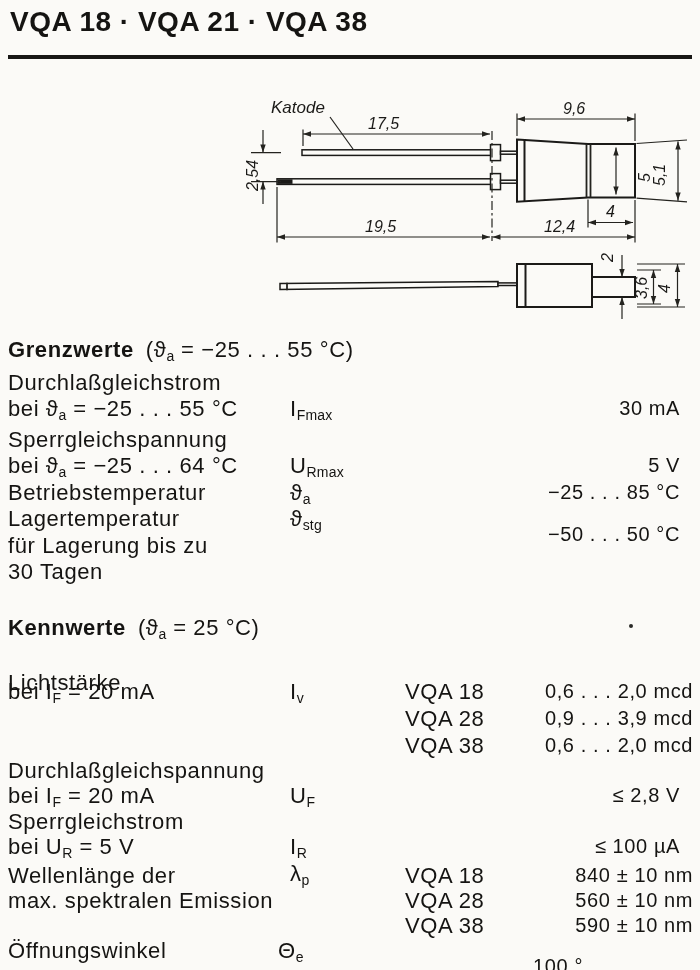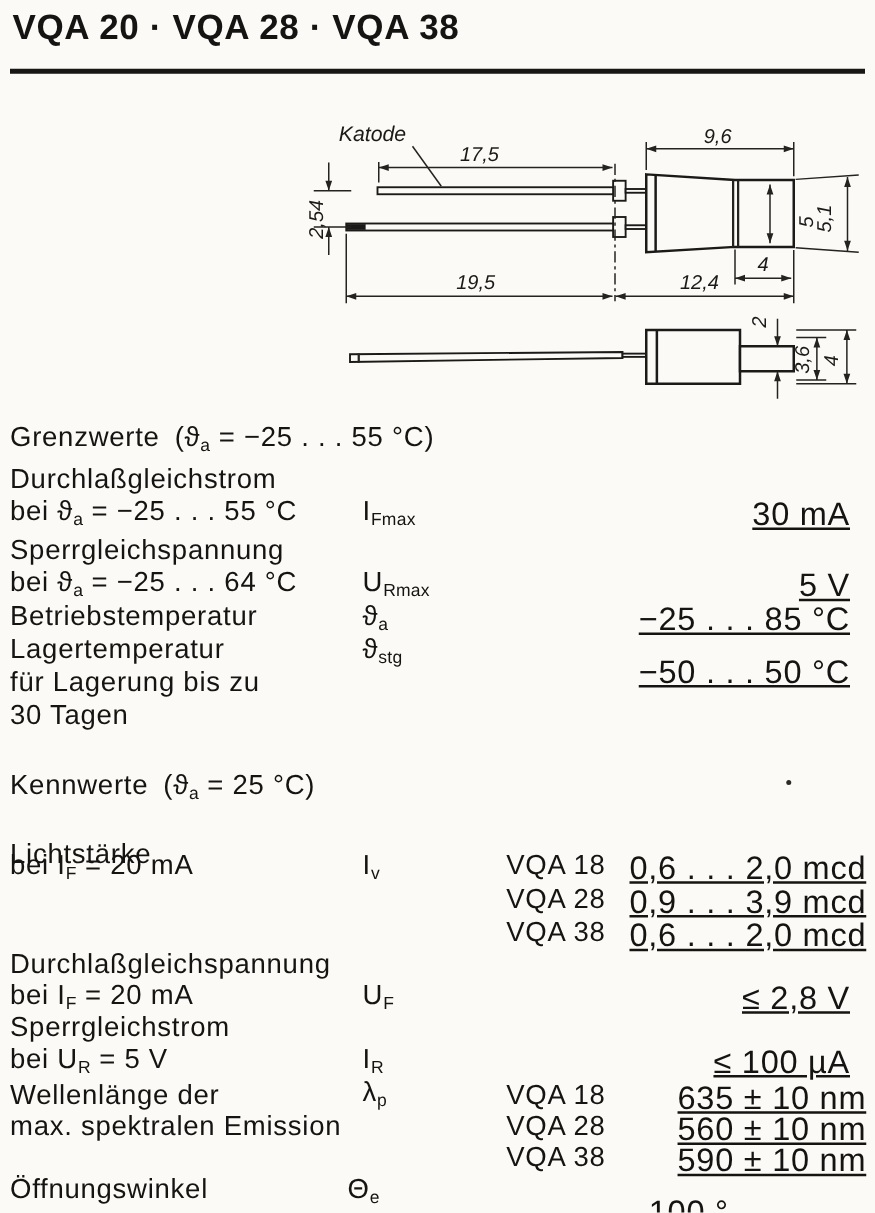--- a/index.html
+++ b/index.html
@@ -3,39 +3,39 @@
 <meta charset="utf-8">
 <style>
   html,body{margin:0;padding:0;}
   body{
     width:700px;height:970px;position:relative;overflow:hidden;
     background:#fbfaf7;color:#151412;
     font-family:"Liberation Sans","DejaVu Sans",sans-serif;
   }
   .abs{position:absolute;white-space:nowrap;line-height:1;}
   .t{font-size:22px;letter-spacing:0.6px;}
-  .b{font-weight:normal;}
+  .b{font-weight:bold;}
   .sub{font-size:14px;vertical-align:-4px;letter-spacing:0.2px;}
   .cond{margin-left:12px;font-weight:normal;}
   .title{font-size:28px;font-weight:bold;letter-spacing:0.5px;}
   .rule{position:absolute;left:8px;right:8px;top:55px;height:3.5px;background:#181715;}
-  .v{position:absolute;white-space:nowrap;line-height:1;font-size:26px;letter-spacing:0.6px;text-align:right;text-decoration:underline;}
+  .v{position:absolute;white-space:nowrap;line-height:1;font-size:20px;letter-spacing:0.6px;text-align:right;}
   .dot{position:absolute;left:629px;top:624px;width:4px;height:4px;border-radius:50%;background:#2a2a28;}
   svg{position:absolute;left:0;top:85px;}
   svg .part{stroke:#1b1a18;stroke-width:2;fill:#fbfaf7;}
   svg .thin{stroke:#1b1a18;stroke-width:1.5;fill:#fbfaf7;}
   svg .diml{stroke:#24231f;stroke-width:1.2;fill:none;}
   svg .ah{fill:#24231f;stroke:none;}
   svg text.dim{font:italic 16px "Liberation Sans","DejaVu Sans",sans-serif;fill:#1b1a18;}
   svg text.kat{font:italic 17px "Liberation Sans","DejaVu Sans",sans-serif;fill:#1b1a18;}
 </style>
 </head>
 <body>
 
-<div class="abs title" style="left:10px;top:8px">VQA 20 · VQA 28 · VQA 38</div>
+<div class="abs title" style="left:10px;top:8px">VQA 18 · VQA 21 · VQA 38</div>
 <div class="rule"></div>
 
 <svg width="700" height="258" viewBox="0 85 700 258">
 
   <g>
     <rect class="thin" x="302" y="149.8" width="189" height="5.6"></rect>
     <rect class="thin" x="490.5" y="144.6" width="10" height="16"></rect>
     <rect class="thin" x="500.5" y="151.2" width="16.5" height="3"></rect>
     <rect class="thin" x="277" y="178.8" width="214" height="5.6"></rect>
     <rect x="277.5" y="179.3" width="15" height="4.6" fill="#1b1a18"></rect>
@@ -141,21 +141,21 @@
 
 <div class="abs t" style="left:8px;top:811px">Sperrgleichstrom</div>
 <div class="abs t" style="left:8px;top:836px"><span>bei U</span><span class="sub">R</span><span> = 5 V</span></div>
 <div class="abs t" style="left:290px;top:836px"><span>I</span><span class="sub">R</span></div>
 <div class="v" style="right:20px;top:836px">≤ 100 µA</div>
 
 <div class="abs t" style="left:8px;top:865px">Wellenlänge der</div>
 <div class="abs t" style="left:8px;top:890px">max. spektralen Emission</div>
 <div class="abs t" style="left:290px;top:863px"><span>λ</span><span class="sub">p</span></div>
 <div class="abs t" style="left:405px;top:865px">VQA 18</div>
-<div class="v" style="right:7px;top:865px">635 ± 10 nm</div>
+<div class="v" style="right:7px;top:865px">840 ± 10 nm</div>
 <div class="abs t" style="left:405px;top:890px">VQA 28</div>
 <div class="v" style="right:7px;top:890px">560 ± 10 nm</div>
 <div class="abs t" style="left:405px;top:915px">VQA 38</div>
 <div class="v" style="right:7px;top:915px">590 ± 10 nm</div>
 
 <div class="abs t" style="left:8px;top:940px">Öffnungswinkel</div>
 <div class="abs t" style="left:278px;top:940px"><span>Θ</span><span class="sub">e</span></div>
 <div class="v" style="right:117px;top:956px">100 °</div>
 
 </body></html>

